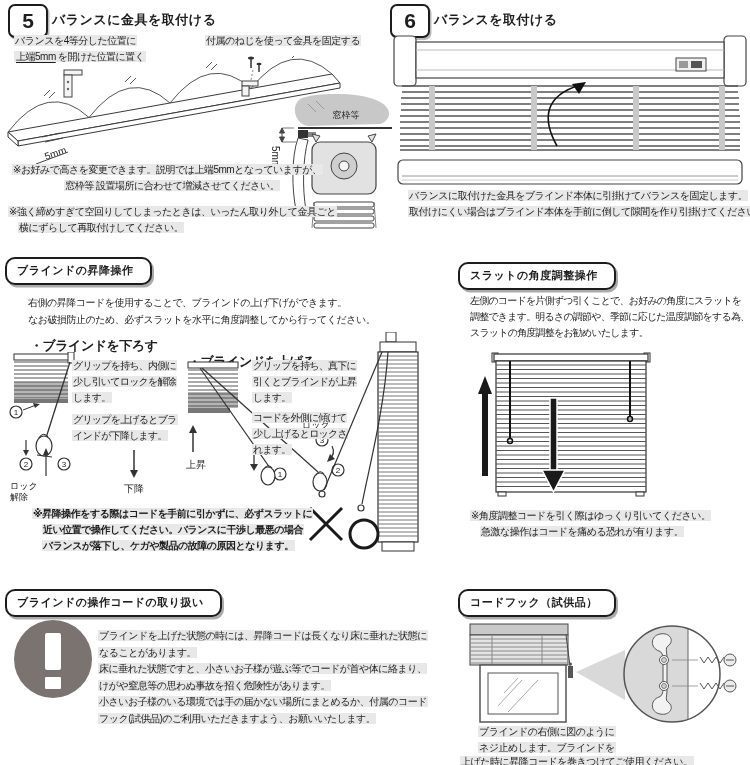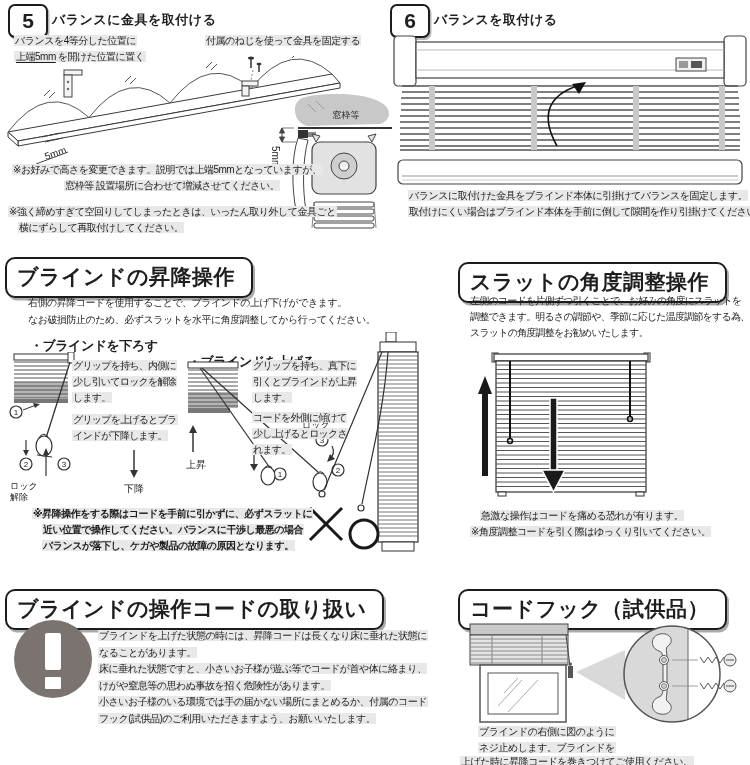--- a/index.html
+++ b/index.html
@@ -4,21 +4,21 @@
 <style>
   html,body{margin:0;padding:0;background:#fff;}
   #page{position:relative;width:750px;height:765px;background:#fff;overflow:hidden;
         font-family:"Liberation Sans","DejaVu Sans",sans-serif;color:#1e1e1e;}
   .abs{position:absolute;}
   .step-num{width:36px;height:30px;border:2.5px solid #1c1c1c;border-radius:7px;background:#fff;
             display:flex;align-items:center;justify-content:center;font-size:21px;font-weight:bold;
             box-shadow:1.5px 2px 0 #b9b9b9;}
   .step-title{font-size:13px;font-weight:bold;letter-spacing:0.5px;white-space:nowrap;}
   .hdr-box{display:inline-block;border:2.5px solid #1c1c1c;border-radius:10px;background:#fff;
-           padding:4px 16px 5px 10px;font-size:21px;font-weight:bold;letter-spacing:0.5px;
+           padding:4px 16px 5px 10px;font-size:11px;font-weight:bold;letter-spacing:0.5px;
            box-shadow:2px 2.5px 0 #ababab;white-space:nowrap;}
   .txt{font-size:10px;letter-spacing:-0.5px;line-height:16px;white-space:nowrap;}
   .txt.tight{letter-spacing:-0.8px;}
   .hl span{background:var(--note-highlight);padding:0 1px;}
   .sub-title{font-size:13px;font-weight:bold;letter-spacing:-0.5px;white-space:nowrap;}
   .u{text-decoration:underline;text-underline-offset:2px;}
   .warn-circle{width:78px;height:78px;border-radius:50%;background:var(--warning-circle);position:relative;}
   .warn-bar{position:absolute;left:31px;top:13px;width:16px;height:37px;background:#fff;border-radius:2px;}
   .warn-dot{position:absolute;left:31px;top:57px;width:16px;height:12px;background:#fff;border-radius:1px;}
   svg{display:block;}
@@ -398,22 +398,22 @@
       <rect x="4" y="42" width="6" height="82"></rect>
       <polygon points="0,42 14,42 7,24"></polygon>
     </g>
     <g fill="#1a1a1a" stroke="#fff" stroke-width="1.5">
       <rect x="72" y="46" width="7" height="74"></rect>
       <polygon points="64,118 87,118 75.5,140"></polygon>
     </g>
   </svg>
 
   <div class="abs txt hl" style="left:470px;top:508px;">
+    <div class="line"><span>※角度調整コードを引く際はゆっくり引いてください。</span></div>
     <div class="line" style="padding-left:10px;"><span>急激な操作はコードを痛める恐れが有ります。</span></div>
-    <div class="line"><span>※角度調整コードを引く際はゆっくり引いてください。</span></div>
   </div>
 
   <div class="abs hdr-box" style="left:5px;top:589px;">ブラインドの操作コードの取り扱い</div>
   <div class="abs warn-circle" style="left:14px;top:620px;">
     <div class="warn-bar"></div>
     <div class="warn-dot"></div>
   </div>
   <div class="abs txt hl" style="left:98px;top:628px;line-height:16.5px;">
     <div class="line"><span>ブラインドを上げた状態の時には、昇降コードは長くなり床に垂れた状態に</span></div>
     <div class="line"><span>なることがあります。</span></div>

